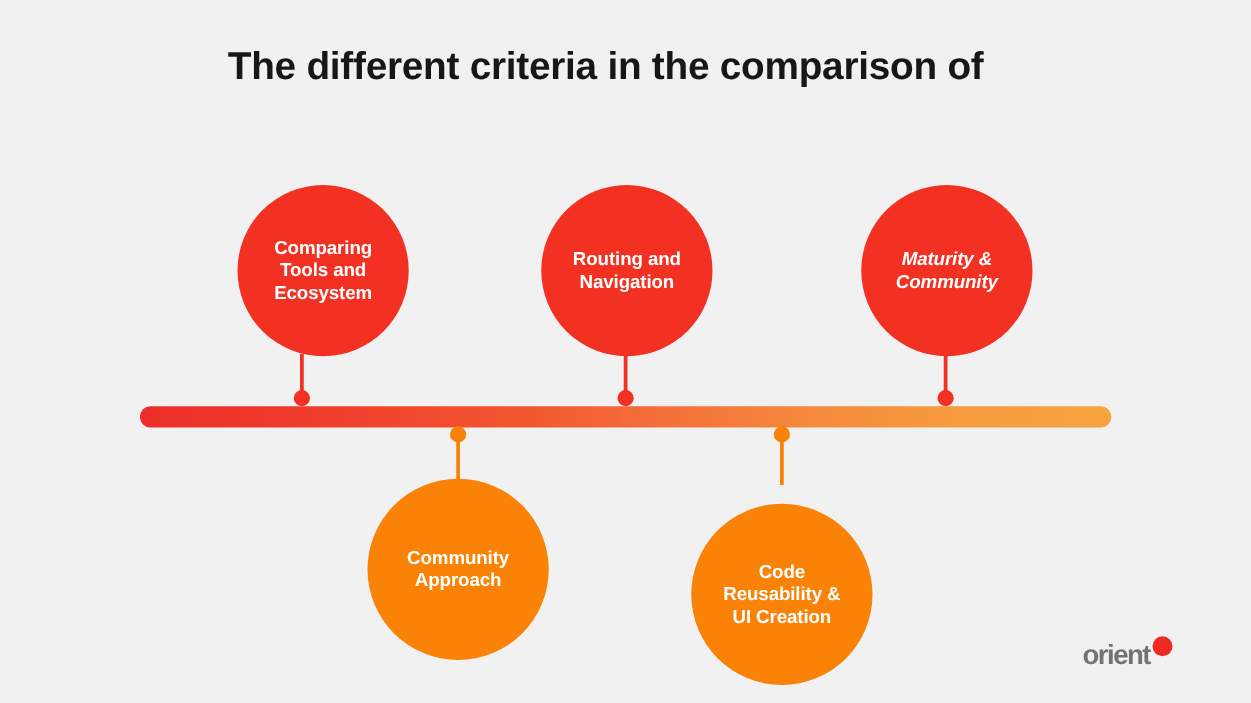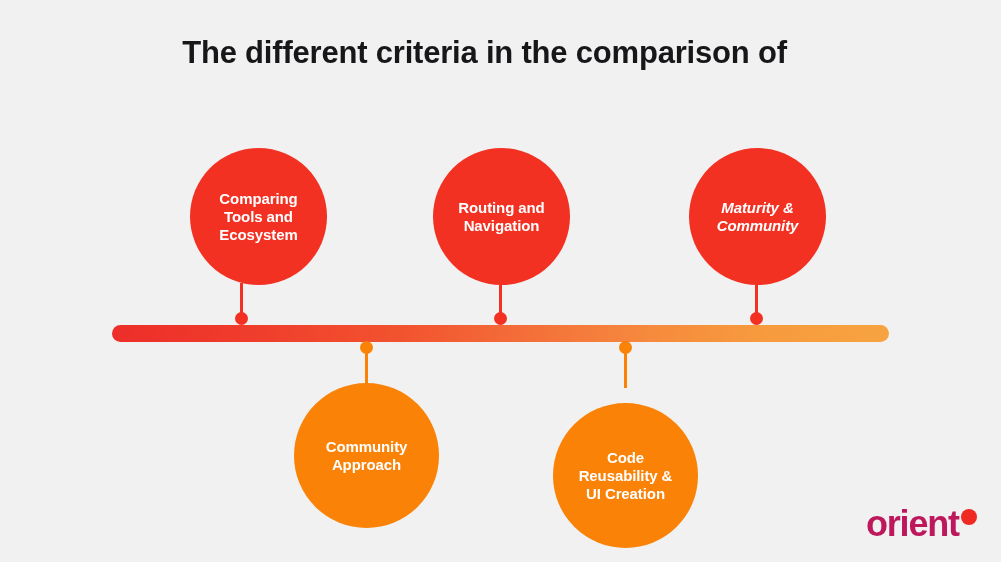--- a/index.html
+++ b/index.html
@@ -104,24 +104,24 @@
   
   .logo {
     position: absolute;
     left: 866px;
     top: 505px;
     height: 34px;
     display: flex;
     align-items: flex-end;
   }
   .logo-word {
-    font-size: 36px;
+    font-size: 22px;
     font-weight: bold;
     letter-spacing: -1.2px;
-    color: #be185d;
+    color: #737373;
     line-height: 30px;
   }
   .logo-dot {
     width: 16px;
     height: 16px;
     border-radius: 50%;
     background: #ee2a22;
     margin-left: 2px;
     margin-bottom: 14px;
   }

